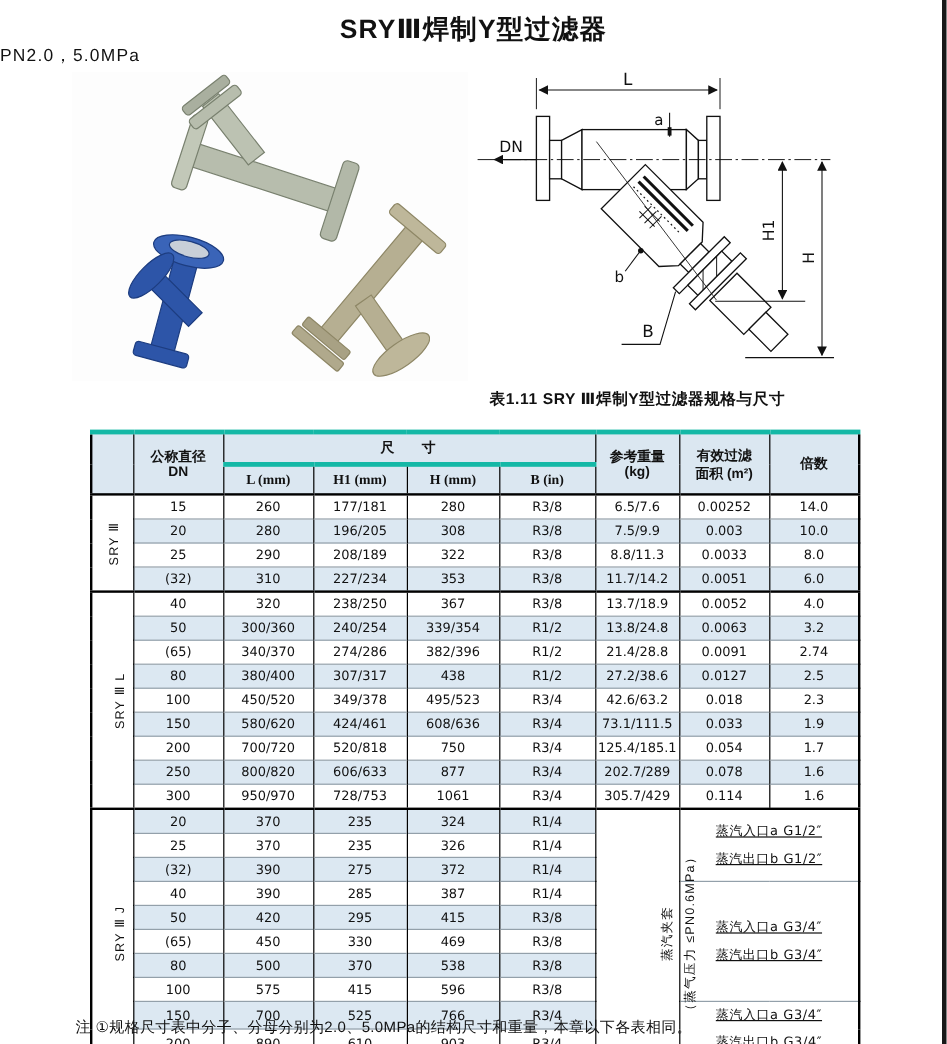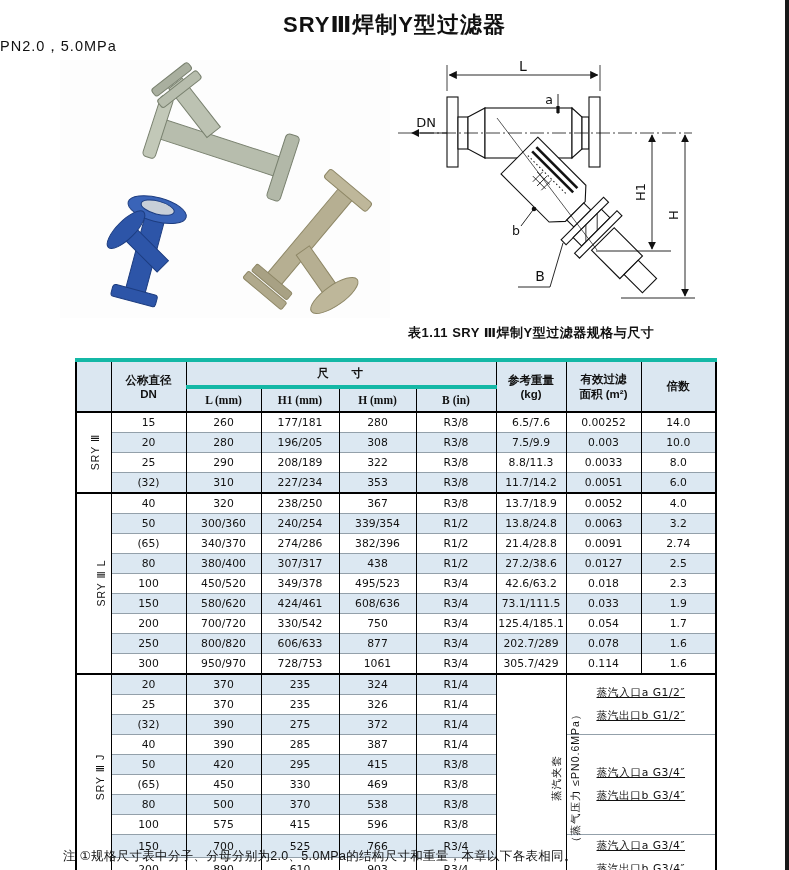--- a/index.html
+++ b/index.html
@@ -298,21 +298,21 @@
           <td class="data">424/461</td>
           <td class="data">608/636</td>
           <td class="data">R3/4</td>
           <td class="data">73.1/111.5</td>
           <td class="data">0.033</td>
           <td class="data">1.9</td>
         </tr>
         <tr>
           <td class="data">200</td>
           <td class="data">700/720</td>
-          <td class="data">330/542</td>
+          <td class="data">520/818</td>
           <td class="data">750</td>
           <td class="data">R3/4</td>
           <td class="data">125.4/185.1</td>
           <td class="data">0.054</td>
           <td class="data">1.7</td>
         </tr>
         <tr class="alt">
           <td class="data">250</td>
           <td class="data">800/820</td>
           <td class="data">606/633</td>

